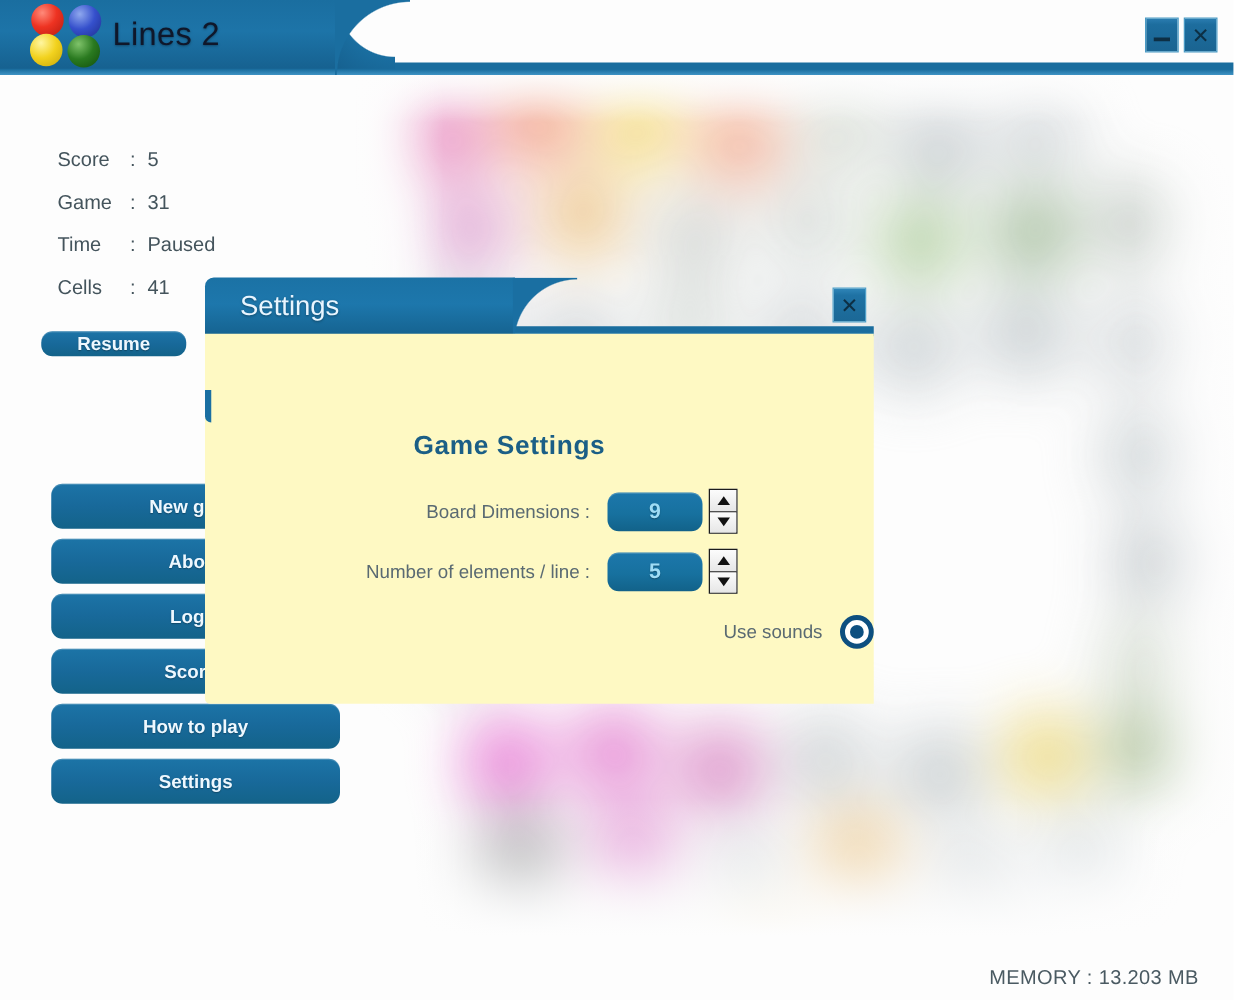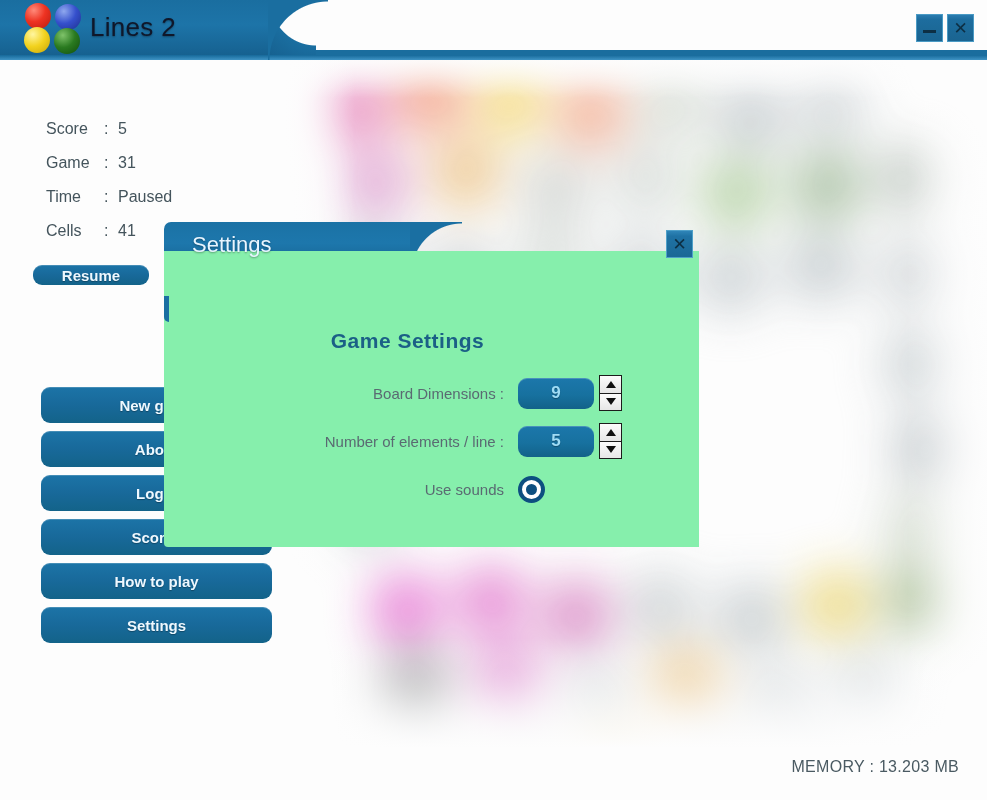--- a/index.html
+++ b/index.html
@@ -217,23 +217,23 @@
     border: 1px solid #4fa0c9;
     display: flex; align-items: center; justify-content: center;
     color: #0d2f44;
     font-size: 17px;
     line-height: 1;
     cursor: pointer;
     z-index: 5;
   }
   .dlg-body {
     position: absolute;
-    left: 0; top: 29px;
+    left: 0; top: 45px;
     width: 535px; height: 296px;
-    background: #86efac;
+    background: #fef9c3;
     border-bottom-left-radius: 4px;
   }
   .dlg-left-edge {
     position: absolute;
     left: 0; top: 45px;
     width: 5px; height: 26px;
     background: #1a6fa2;
     border-bottom-left-radius: 5px;
   }
   .dlg-heading {
@@ -244,21 +244,20 @@
     font-size: 21px;
     font-weight: bold;
     color: #1b5f86;
     letter-spacing: 0.5px;
   }
 
   .form {
     position: absolute;
     left: 0; top: 118px;
     width: 535px;
-    margin-left: 32px;
   }
   .form-row {
     display: flex;
     align-items: center;
     height: 48px;
   }
   .form-label {
     width: 322px;
     text-align: right;
     padding-right: 14px;
@@ -303,21 +302,21 @@
     border-right: 5px solid transparent;
     border-bottom: 7px solid #111;
   }
   .tri-down {
     width: 0; height: 0;
     border-left: 5px solid transparent;
     border-right: 5px solid transparent;
     border-top: 7px solid #111;
   }
 
-  .check-row { height: 48px; }
+  .check-row { height: 48px; justify-content: flex-end; }
   .toggle {
     width: 27px; height: 27px;
     border-radius: 50%;
     border: 4px solid #0d4f80;
     background: #ffffff;
     position: relative;
     cursor: pointer;
   }
   .toggle::after {
     content: "";
@@ -336,21 +335,21 @@
   .save-spacer { width: 322px; }
   .btn-save {
     width: 104px; height: 38px;
     margin-left: 2px;
     font-size: 16px;
   }
 
   
   .memory {
     position: absolute;
-    right: 28px; bottom: 24px;
+    right: 28px; bottom: 8px;
     font-size: 16px;
     color: #4a5a62;
     letter-spacing: 0.3px;
   }
 </style>
 </head>
 <body>
 
 <div id="app">
 

